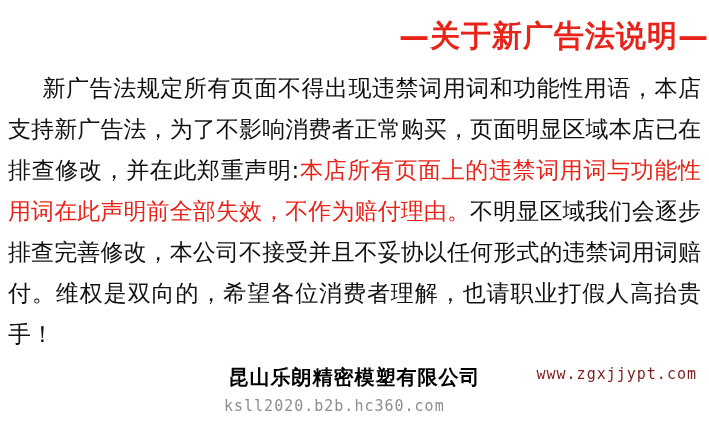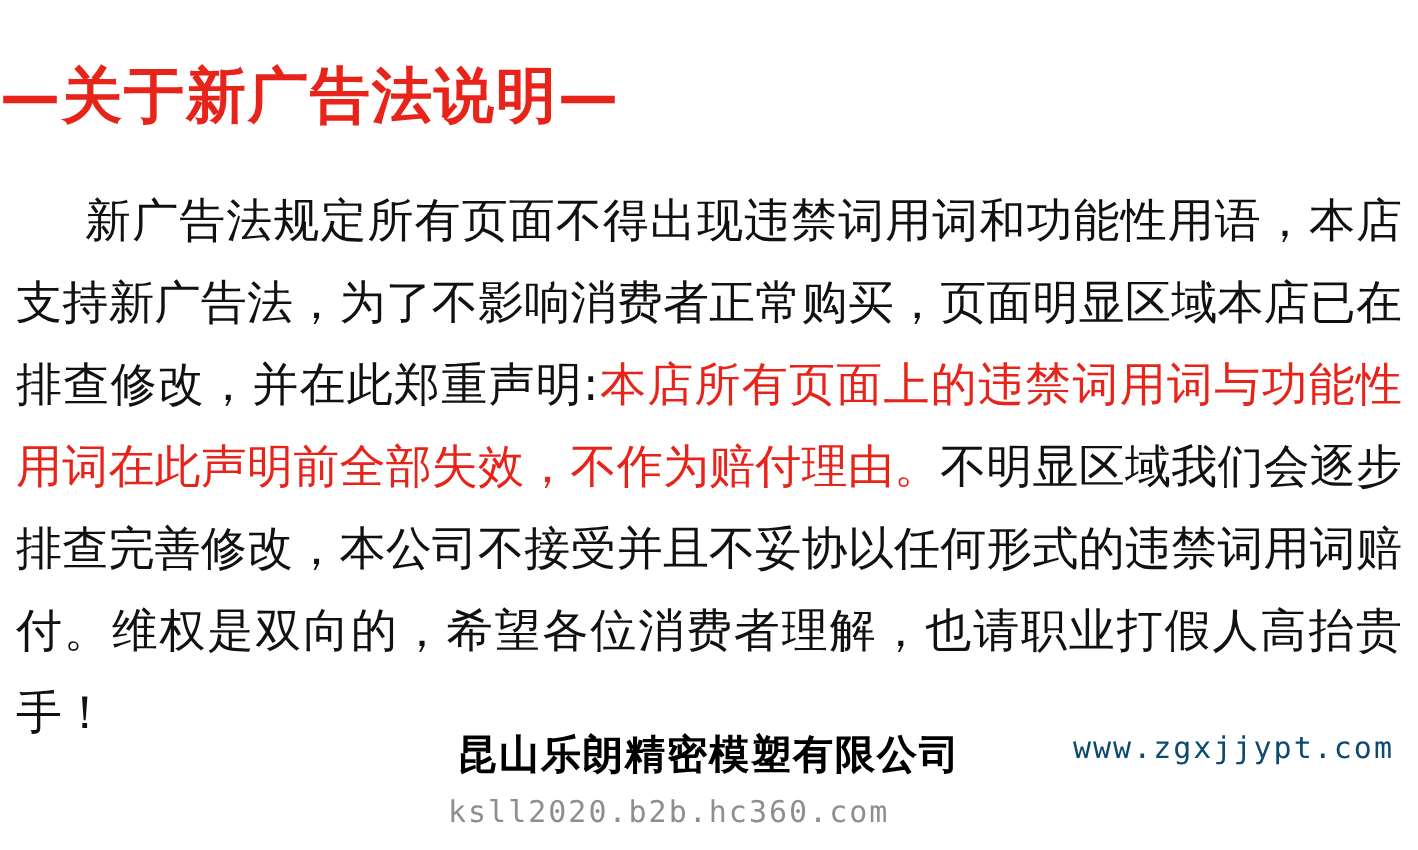--- a/index.html
+++ b/index.html
@@ -14,31 +14,31 @@
     overflow: hidden;
   }
   .page {
     position: relative;
     width: 709px;
     height: 425px;
     background: #ffffff;
     box-sizing: border-box;
   }
   .title {
-    text-align: left;
+    text-align: right;
     color: #e8241a;
     font-size: 30px;
     font-weight: bold;
     letter-spacing: 1px;
-    padding-top: 31px;
+    padding-top: 18px;
     line-height: 1.2;
     font-family: "DejaVu Sans", "Liberation Sans", sans-serif;
   }
   .body-text {
-    margin: 24px 8px 0 8px;
+    margin: 14px 8px 0 8px;
     font-size: 23px;
     line-height: 41px;
     color: #111111;
     text-align: justify;
     text-justify: inter-ideograph;
     font-family: "DejaVu Sans", "Liberation Sans", sans-serif;
   }
   .indent {
     display: inline-block;
     width: 34px;
@@ -66,21 +66,21 @@
     color: #8e8e8e;
     font-family: "DejaVu Sans Mono", "Liberation Mono", monospace;
     letter-spacing: 1px;
     margin-left: 28px;
   }
   .watermark-site-right {
     position: absolute;
     right: 12px;
     bottom: 42px;
     font-size: 15px;
-    color: #0c4a6e;
+    color: #7f1d1d;
     font-family: "DejaVu Sans Mono", "Liberation Mono", monospace;
     letter-spacing: 1px;
     margin-top: 28px;
   }
 </style>
 </head>
 <body>
 
 <div class="page">
 

